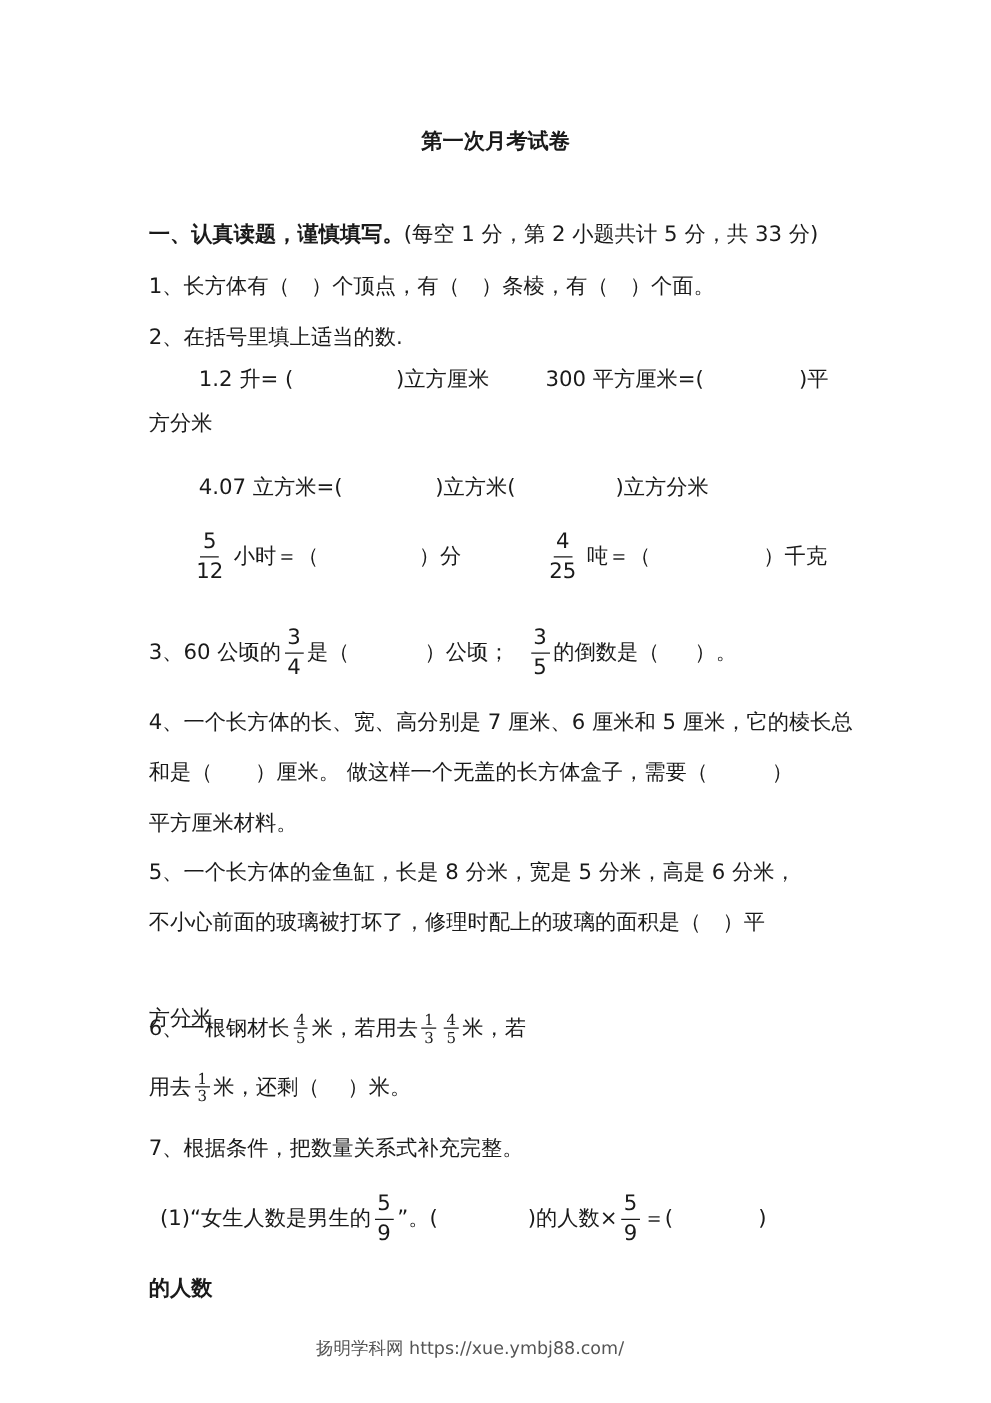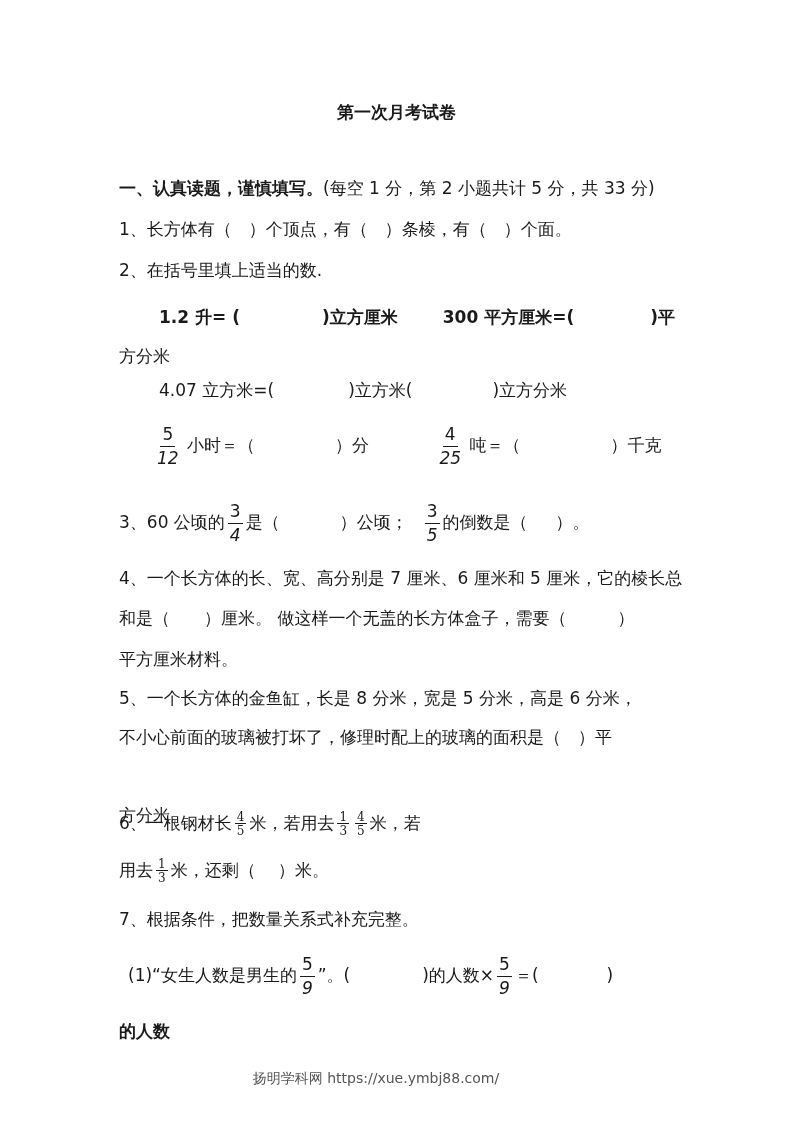--- a/index.html
+++ b/index.html
@@ -6,42 +6,42 @@
   body { width:793px; height:1122px; position:relative; overflow:hidden;
          font-family:"DejaVu Sans","Liberation Sans",sans-serif; color:#1a1a1a; }
   .line { position:absolute; left:119px; font-size:17px; line-height:22px; white-space:nowrap;margin-top:36px; }
   .title { position:absolute; top:101px; left:0; width:793px; text-align:center; font-size:17px; font-weight:bold; }
   .bold { font-weight:bold; }
   .frac { display:inline-flex; flex-direction:column; align-items:center; vertical-align:middle; margin:0 3px; line-height:1; }
   .frac .num { padding:0 2px; border-bottom:1.3px solid #1a1a1a; }
   .frac .den { padding-top:1px; }
   .frac.big { font-size:17px; }
   .frac.big .num { padding-bottom:3px; }
-  .frac.big .den { padding-top:3px;font-style:italic; }
+  .frac.big .den { padding-top:3px; }
   .frac.small { font-size:12px; font-family:"DejaVu Serif","Liberation Serif",serif; }
   .blank { display:inline-block; }
   .footer { position:absolute; top:1070px; left:0; width:752px; text-align:center; font-size:14px; color:#555555; }
 </style>
 </head>
 <body>
 
 <div class="title">第一次月考试卷</div>
 
 <div class="line" style="top:141px;">
   <span class="bold">一、认真读题，谨慎填写。</span><span>(每空 1 分，第 2 小题共计 5 分，共 33 分)</span>
 </div>
 
 <div class="line" style="top:182px;">1、长方体有（　）个顶点，有（　）条棱，有（　）个面。</div>
 
 <div class="line" style="top:223px;">2、在括号里填上适当的数.</div>
 
-<div class="line" style="top:270px; left:159px;font-weight:bold;">
+<div class="line" style="top:257px; left:159px;">
   <span>1.2 升= (</span><span class="blank" style="width:82px;"></span><span>)立方厘米</span><span class="blank" style="width:45px;"></span><span>300 平方厘米=(</span><span class="blank" style="width:76px;"></span><span>)平</span>
 </div>
-<div class="line" style="top:309px;">方分米</div>
+<div class="line" style="top:292px;">方分米</div>
 
 <div class="line" style="top:343px; left:159px;">
   <span>4.07 立方米=(</span><span class="blank" style="width:74px;"></span><span>)立方米(</span><span class="blank" style="width:80px;"></span><span>)立方分米</span>
 </div>
 
 <div class="line" style="top:384px; left:154px; line-height:50px;">
   <span class="frac big">
       <span class="num">5</span>
       <span class="den">12</span>
     </span>

